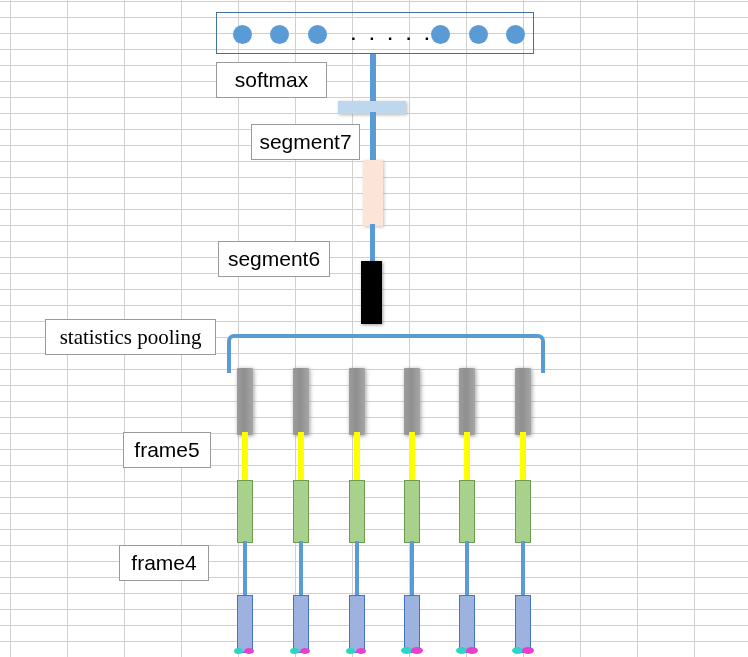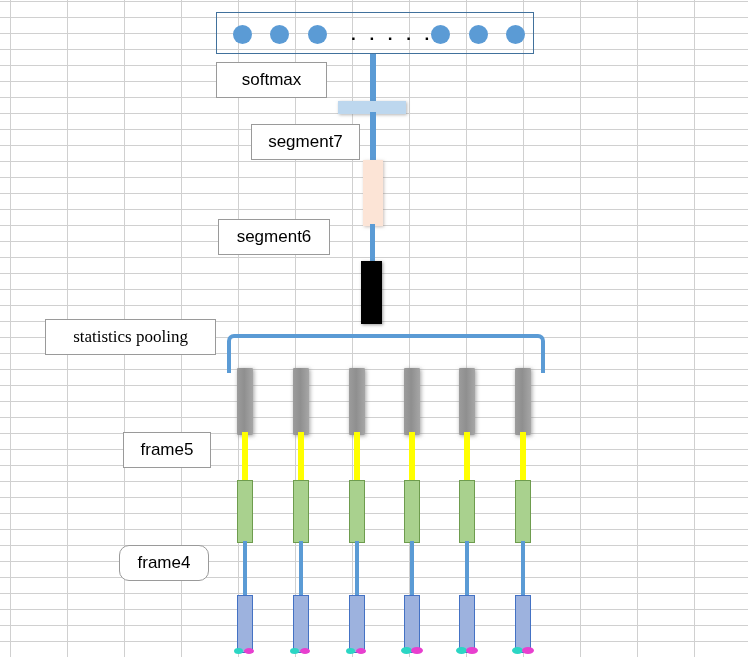--- a/index.html
+++ b/index.html
@@ -47,21 +47,21 @@
     font-family:"Liberation Sans", sans-serif;
   }
 
   
   .label{
     position:absolute;
     border:1px solid #9a9a9a;
     background:#ffffff;
     display:flex;align-items:center;justify-content:center;
     color:#000;
-    font-size:17px;
+    font-size:21px;
     font-family:"Liberation Sans", sans-serif;
     white-space:nowrap;
   }
 
   
   .vline{position:absolute;background:#5B9BD5;}
   .yline{position:absolute;background:#FFFF00;}
   .bline{position:absolute;background:#5B9BD5;}
 
   
@@ -201,30 +201,30 @@
   <div class="mark-magenta" style="left:522px;top:647px;width:12px;height:7px;"></div>
 
   <div class="label" style="left:216px;top:62px;width:109px;height:34px;">
     <span>softmax</span>
   </div>
 
   <div class="label" style="left:218px;top:124px;width:107px;height:34px;margin-left:33px;">
     <span>segment7</span>
   </div>
 
-  <div class="label" style="left:218px;top:219px;width:110px;height:34px;">
+  <div class="label" style="left:218px;top:241px;width:110px;height:34px;">
     <span>segment6</span>
   </div>
 
   <div class="label" style="left:45px;top:319px;width:169px;height:34px;font-family:Liberation Serif, serif;">
     <span>statistics pooling</span>
   </div>
 
   <div class="label" style="left:123px;top:432px;width:86px;height:34px;">
     <span>frame5</span>
   </div>
 
-  <div class="label" style="left:119px;top:545px;width:88px;height:34px;border-radius:10px;">
+  <div class="label" style="left:119px;top:545px;width:88px;height:34px;">
     <span>frame4</span>
   </div>
 
 
 </div>
 
 </body></html>

